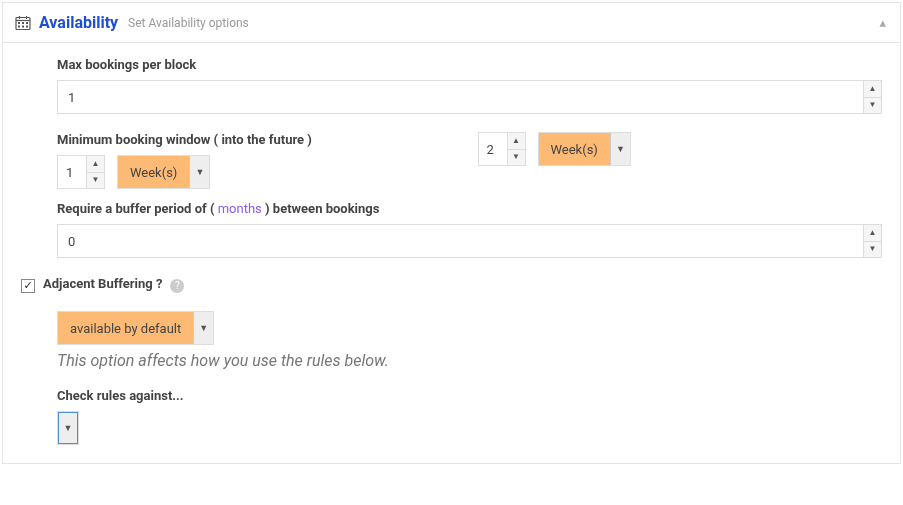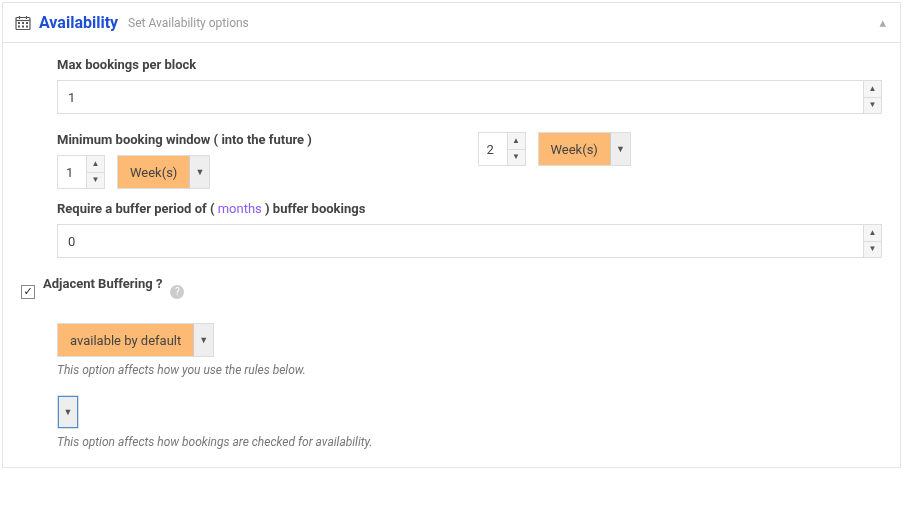--- a/index.html
+++ b/index.html
@@ -174,21 +174,21 @@
     color: #fff;
     font-size: 10px;
     display: flex;
     align-items: center;
     justify-content: center;
     cursor: help;
   }
   .hint {
     font-style: italic;
     color: #777;
-    font-size: 12px;
+    font-size: 16px;
     margin-top: 6px;
   }
   .select-wrap { display: inline-block; }
 </style>
 </head>
 <body>
 
 <div class="panel">
 
   <div class="panel-header">
@@ -251,50 +251,50 @@
           <div class="select auto">
             <div class="sval">Week(s)</div>
             <div class="sarrow">▼</div>
           </div>
         </div>
       </div>
     </div>
 
     <div class="row" style="margin-top:-6px;">
       <span class="field-label">
-        <span>Require a buffer period of ( </span><span class="unit">months</span><span> ) buffer bookings</span>
+        <span>Require a buffer period of ( </span><span class="unit">months</span><span> ) between bookings</span>
       </span>
       <div class="full-num">
         <div class="val">0</div>
         <div class="spinner">
           <div class="sbtn up">▲</div>
           <div class="sbtn">▼</div>
         </div>
       </div>
     </div>
 
     <div class="checkbox-row">
       <div class="checkbox">✓</div>
-      <span class="field-label" style="margin-bottom:16px;">Adjacent Buffering ?</span>
+      <span class="field-label" style="margin-bottom:4px;">Adjacent Buffering ?</span>
       <div class="help-icon">?</div>
     </div>
 
     <div class="row">
       <div class="select-wrap">
         <div class="select auto">
           <div class="sval">available by default</div>
           <div class="sarrow">▼</div>
         </div>
       </div>
       <div class="hint">This option affects how you use the rules below.</div>
     </div>
 
     <div class="row">
+      <span class="field-label">Check rules against...</span>
       <div class="select-wrap">
         <div class="select auto focused">
           <div class="sarrow">▼</div>
         </div>
       </div>
-      <div class="hint">This option affects how bookings are checked for availability.</div>
     </div>
 
   </div>
 </div>
 
 </body></html>

